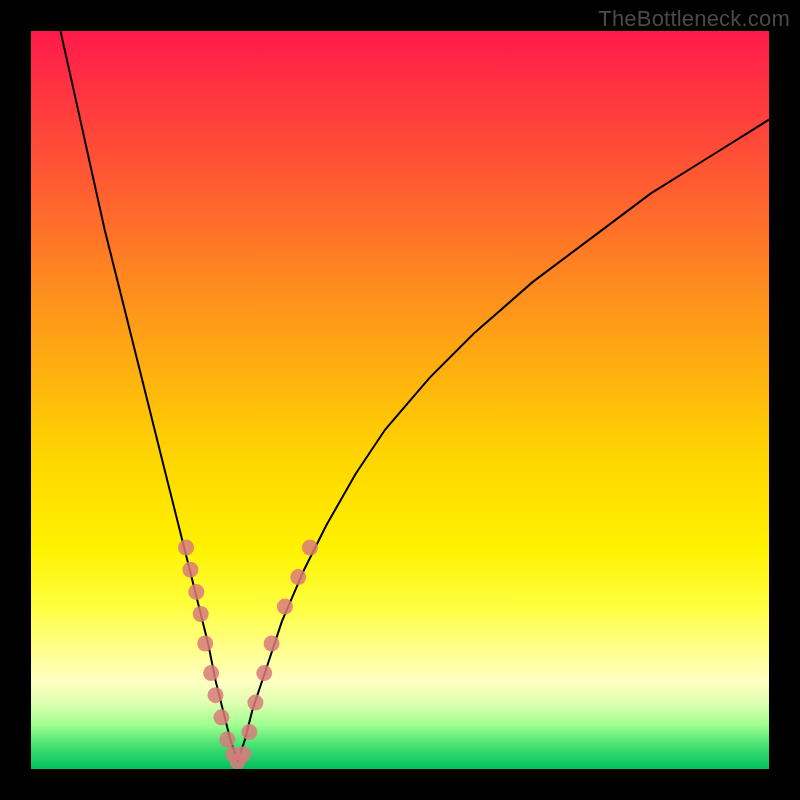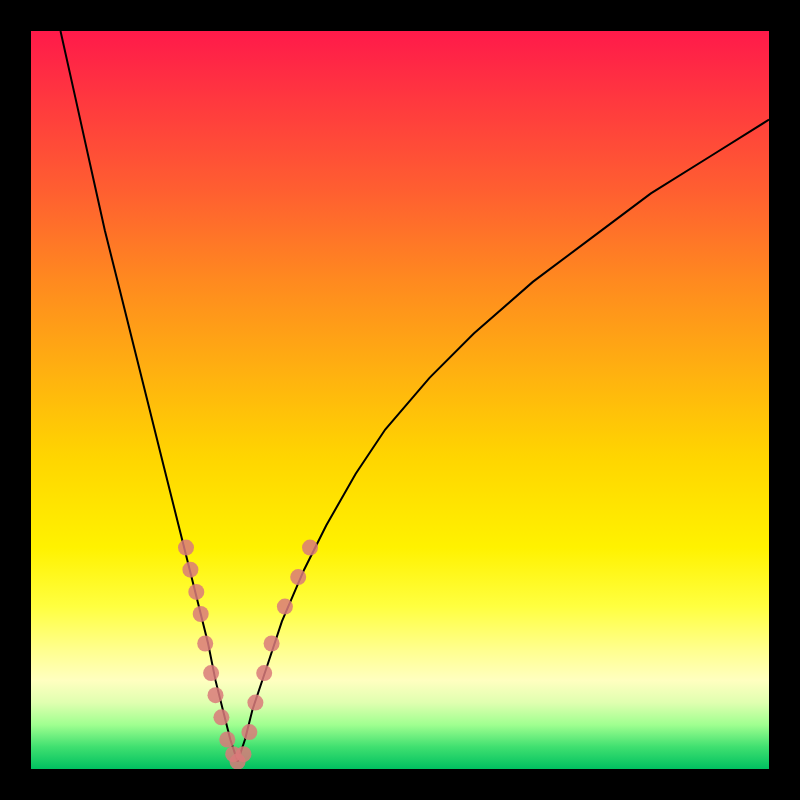--- a/index.html
+++ b/index.html
@@ -56,20 +56,21 @@
   }
   .bead {
     fill: #d97a7a;
     opacity: 0.85;
   }
 </style>
 </head>
 <body>
 
 <div class="chart-container">
+  <div class="watermark">TheBottleneck.com</div>
   <div class="plot-area">
     <svg class="curves" viewBox="0 0 738 738">
       <path id="left-branch" class="curve-path" d="M29.5 0.0 L44.3 66.4 L59.0 132.8 L73.8 199.3 L88.6 258.3 L103.3 317.3 L118.1 376.4 L132.8 435.4 L147.6 494.5 L162.4 553.5 L177.1 612.5 L184.5 649.4 L191.9 679.0 L199.3 708.5 L206.6 730.6 "></path>
       <path id="right-branch" class="curve-path" d="M206.6 730.6 L214.0 708.5 L221.4 679.0 L236.2 634.7 L250.9 590.4 L273.1 538.7 L295.2 494.5 L324.7 442.8 L354.2 398.5 L398.5 346.9 L442.8 302.6 L501.8 250.9 L560.9 206.6 L619.9 162.4 L679.0 125.5 L738.0 88.6 "></path>
       <g id="beads">
           <circle cx="155.0" cy="516.6" r="8" class="bead"></circle>
           <circle cx="159.4" cy="538.7" r="8" class="bead"></circle>
           <circle cx="165.3" cy="560.9" r="8" class="bead"></circle>
           <circle cx="169.7" cy="583.0" r="8" class="bead"></circle>
           <circle cx="174.2" cy="612.5" r="8" class="bead"></circle>

